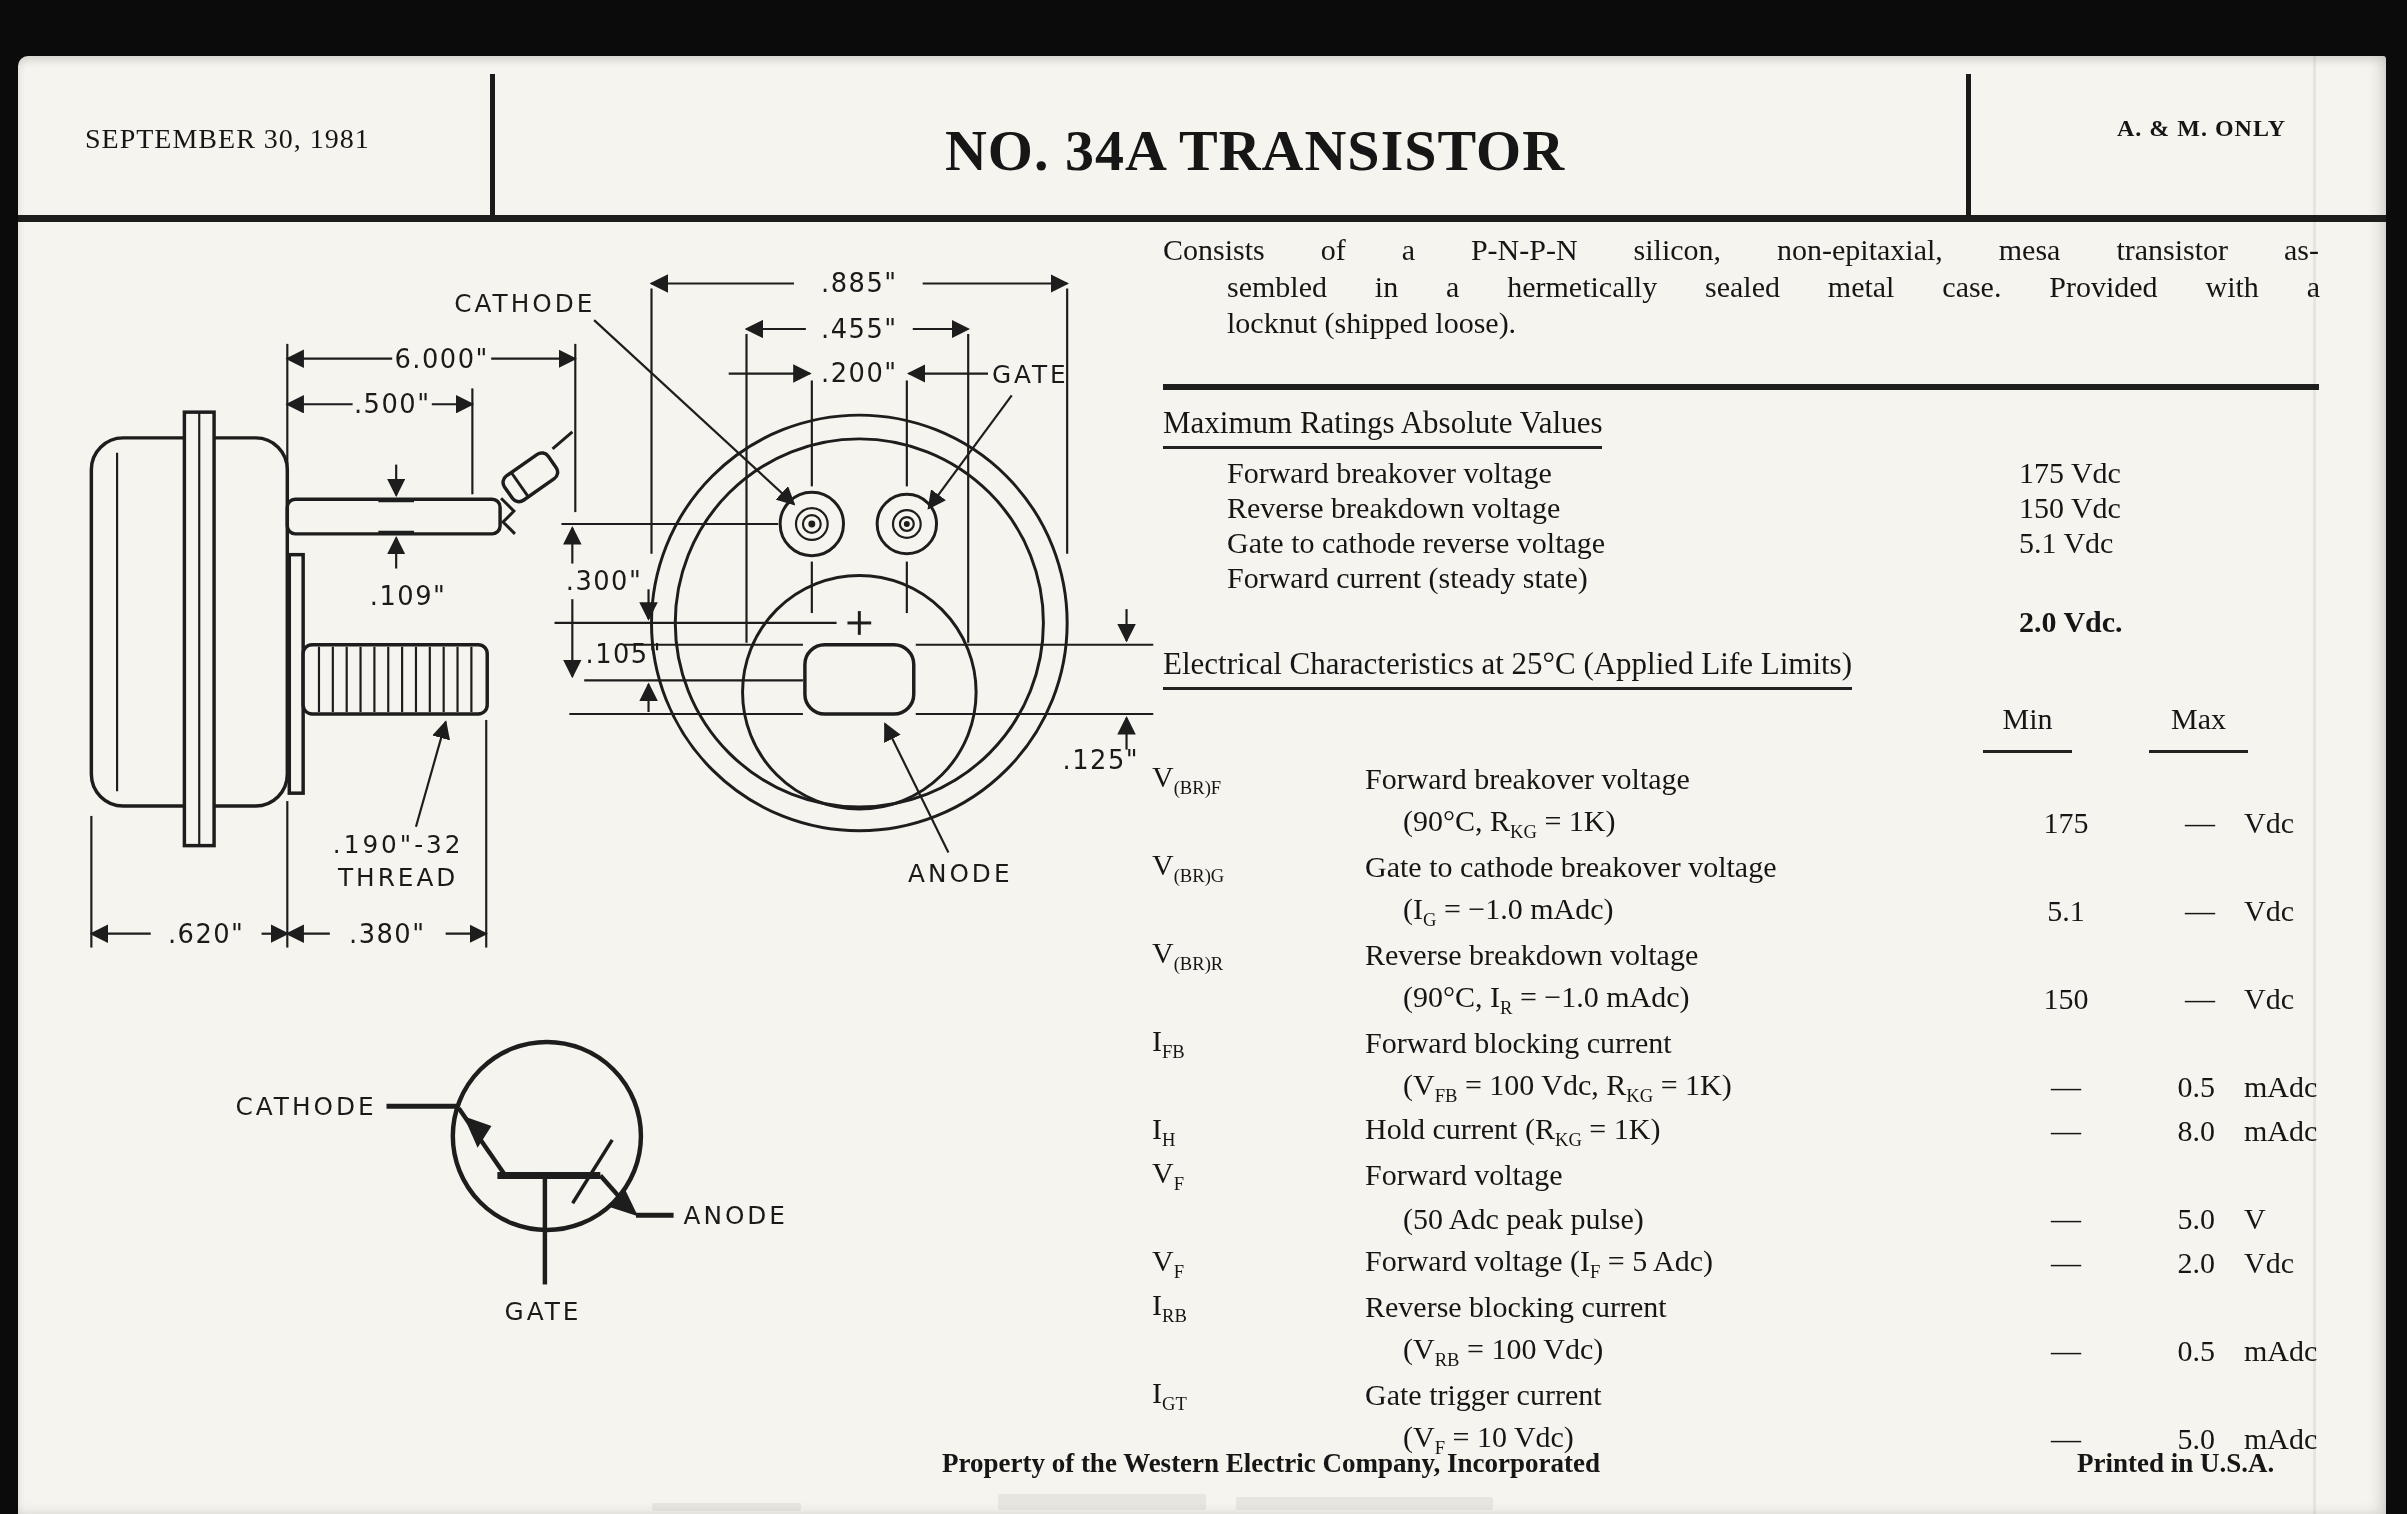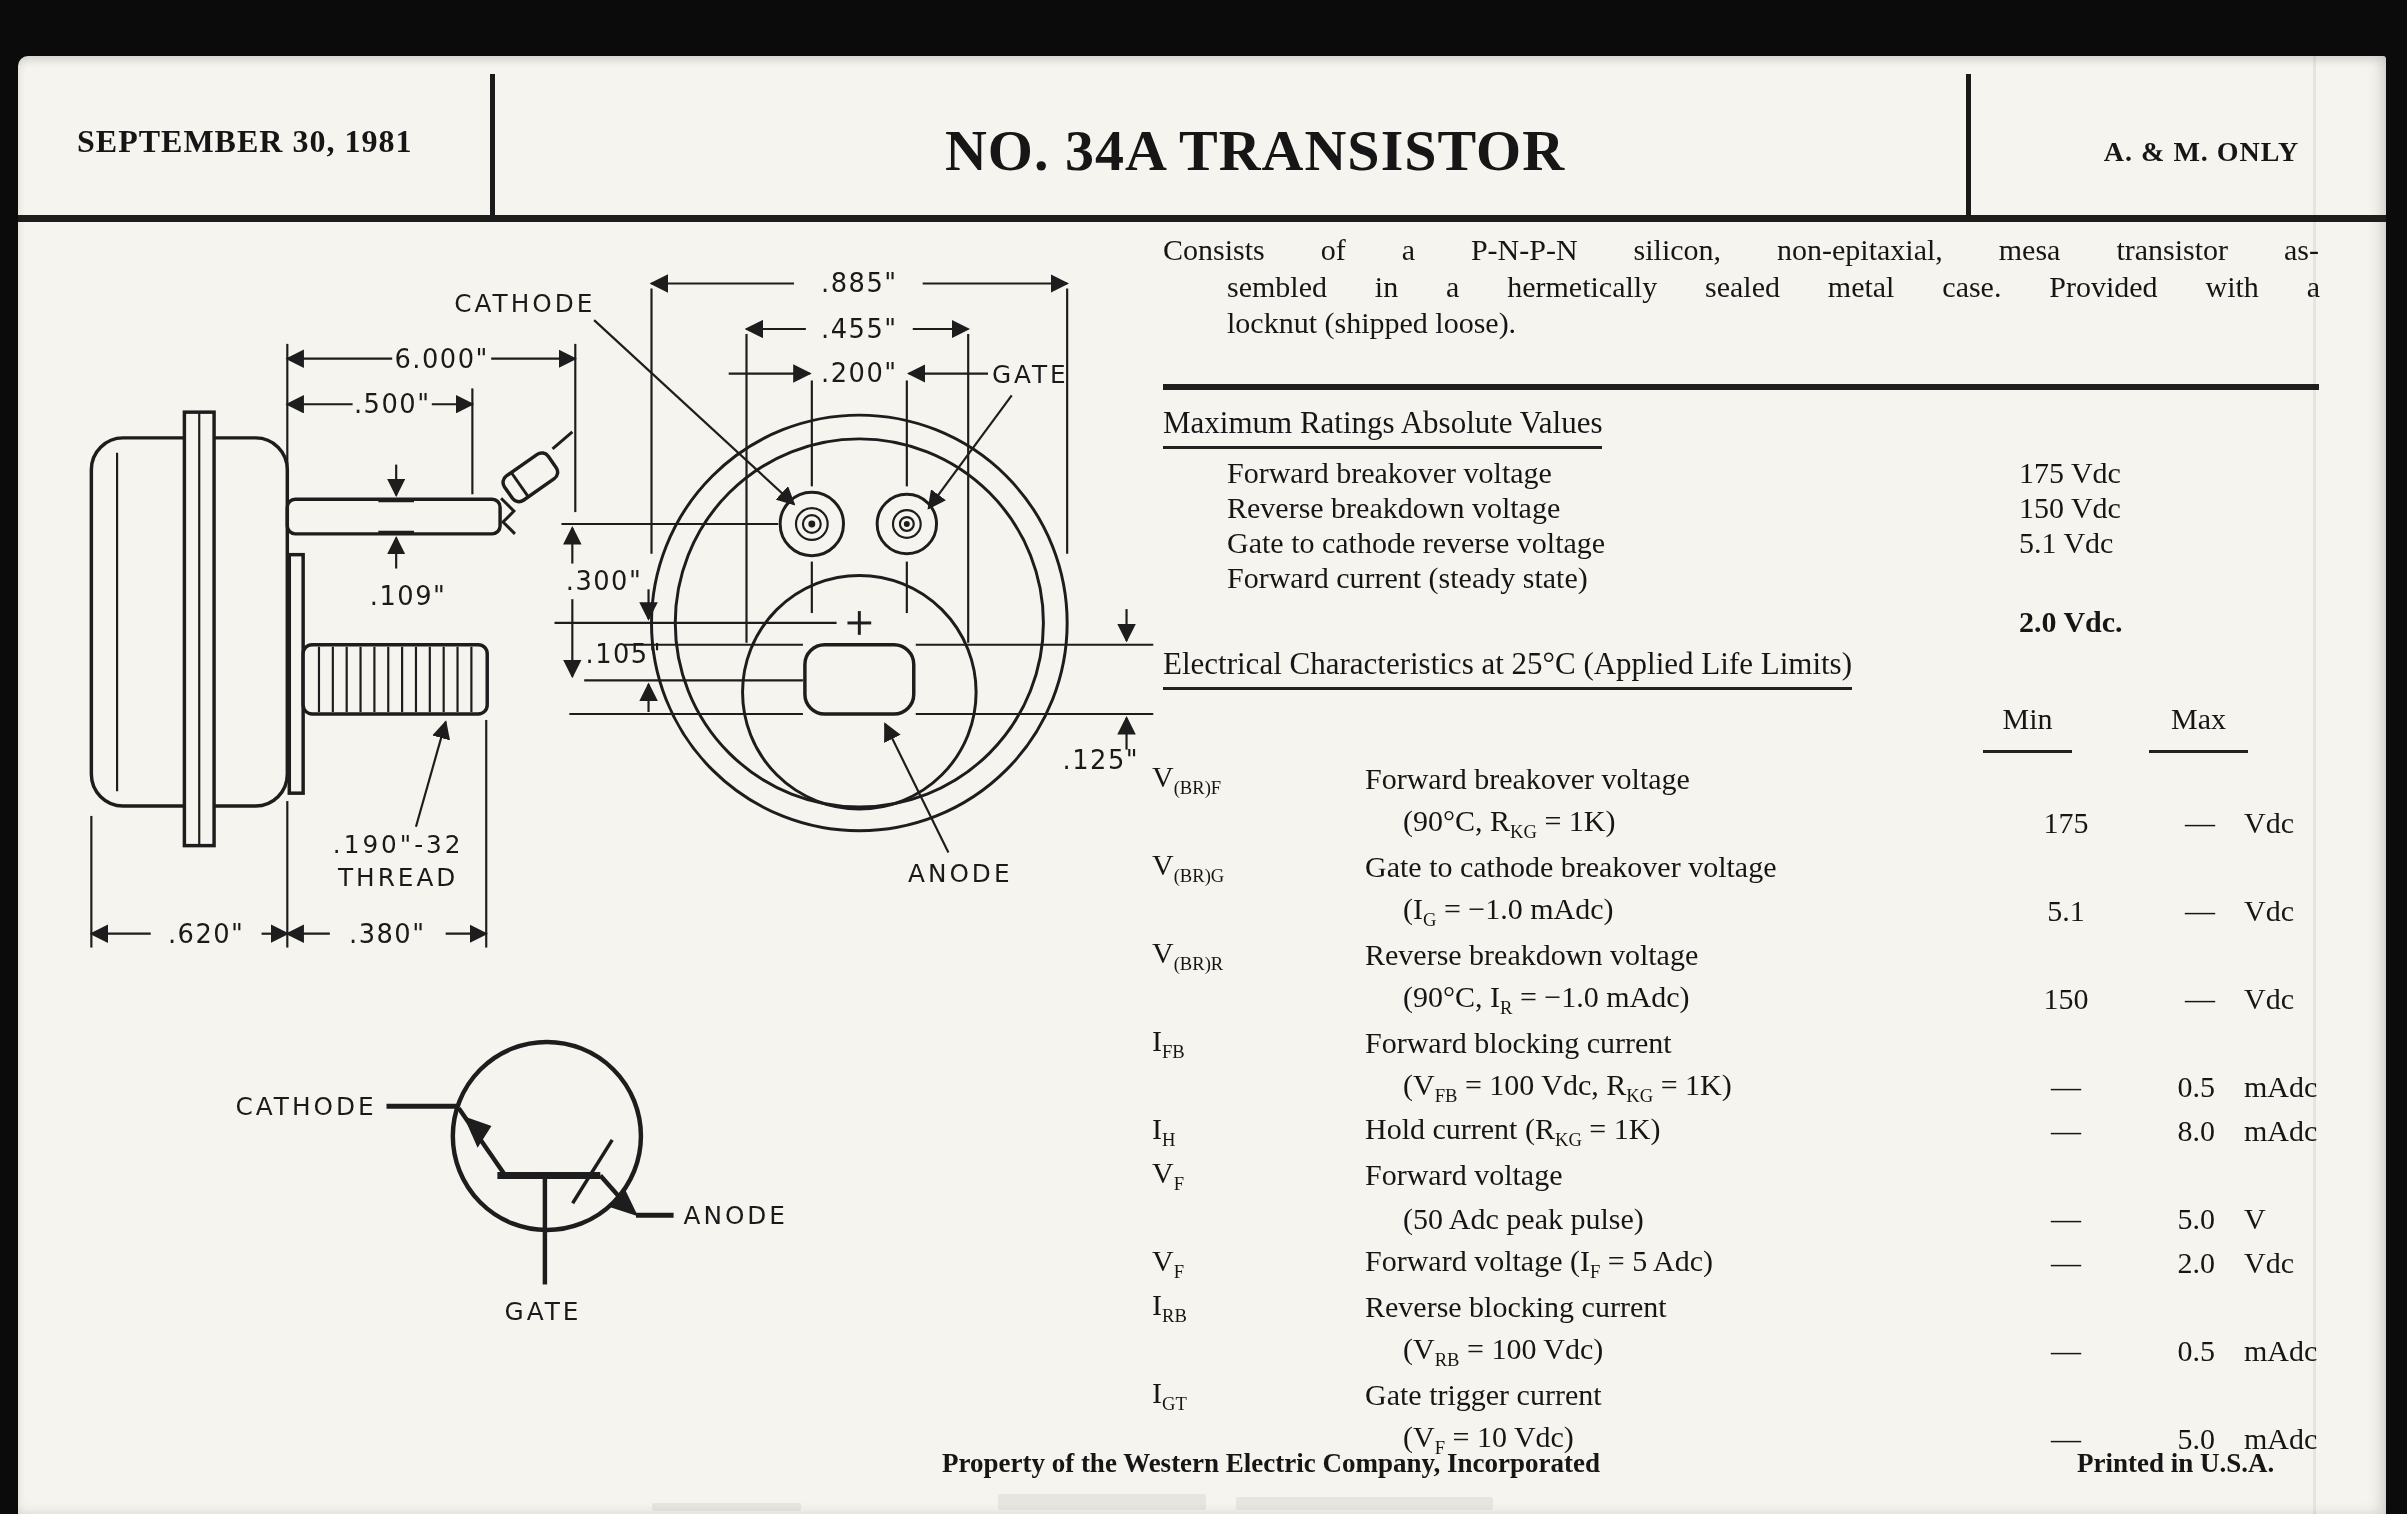--- a/index.html
+++ b/index.html
@@ -4,23 +4,23 @@
 <style>
   html,body{margin:0;padding:0;background:#0b0b0b;}
   body{width:2408px;height:1515px;position:relative;overflow:hidden;
        font-family:"Liberation Serif",serif;color:#161616;}
   .paper{position:absolute;left:18px;top:56px;width:2368px;height:1458px;
          background:#f6f4ee;border-radius:10px 3px 0 0;
          box-shadow:inset -6px 0 14px rgba(0,0,0,0.12), inset 0 4px 8px rgba(0,0,0,0.08);}
   .abs{position:absolute;}
   .hdr-rule{position:absolute;left:0;top:159px;width:2368px;height:7px;background:#1d1d1d;}
   .vdiv{position:absolute;top:18px;height:144px;width:5px;background:#1a1a1a;}
-  .date{left:59px;top:67px;font-size:32px;font-weight:bold;letter-spacing:1px;}
+  .date{left:67px;top:67px;font-size:28px;font-weight:normal;letter-spacing:1px;}
   .title{left:752px;top:61px;width:970px;text-align:center;font-size:58px;font-weight:bold;letter-spacing:1px;}
-  .classif{left:2020px;top:80px;width:327px;text-align:center;font-size:28px;font-weight:bold;letter-spacing:1px;}
+  .classif{left:2020px;top:59px;width:327px;text-align:center;font-size:24px;font-weight:bold;letter-spacing:1px;}
   .body-text{font-size:30px;line-height:37px;}
   .jline{white-space:nowrap;text-align:justify;text-align-last:justify;height:38px;}
   .rule2{position:absolute;left:1145px;top:328px;width:1156px;height:6px;background:#1f1f1f;}
   .sec-head{font-size:31px;border-bottom:3px solid #222;padding-bottom:5px;display:inline-block;}
   .ratings-row{display:flex;height:35px;font-size:30px;padding-left:64px;}
   .ratings-row .rl{width:792px;}
   .bold{font-weight:bold;margin-top:44px;}
   .colhead{font-size:30px;text-align:center;border-bottom:3px solid #222;padding-bottom:14px;}
   .trow{display:flex;height:44px;align-items:center;font-size:30px;gap:15px;}
   .c-sym{width:198px;flex:none;}

